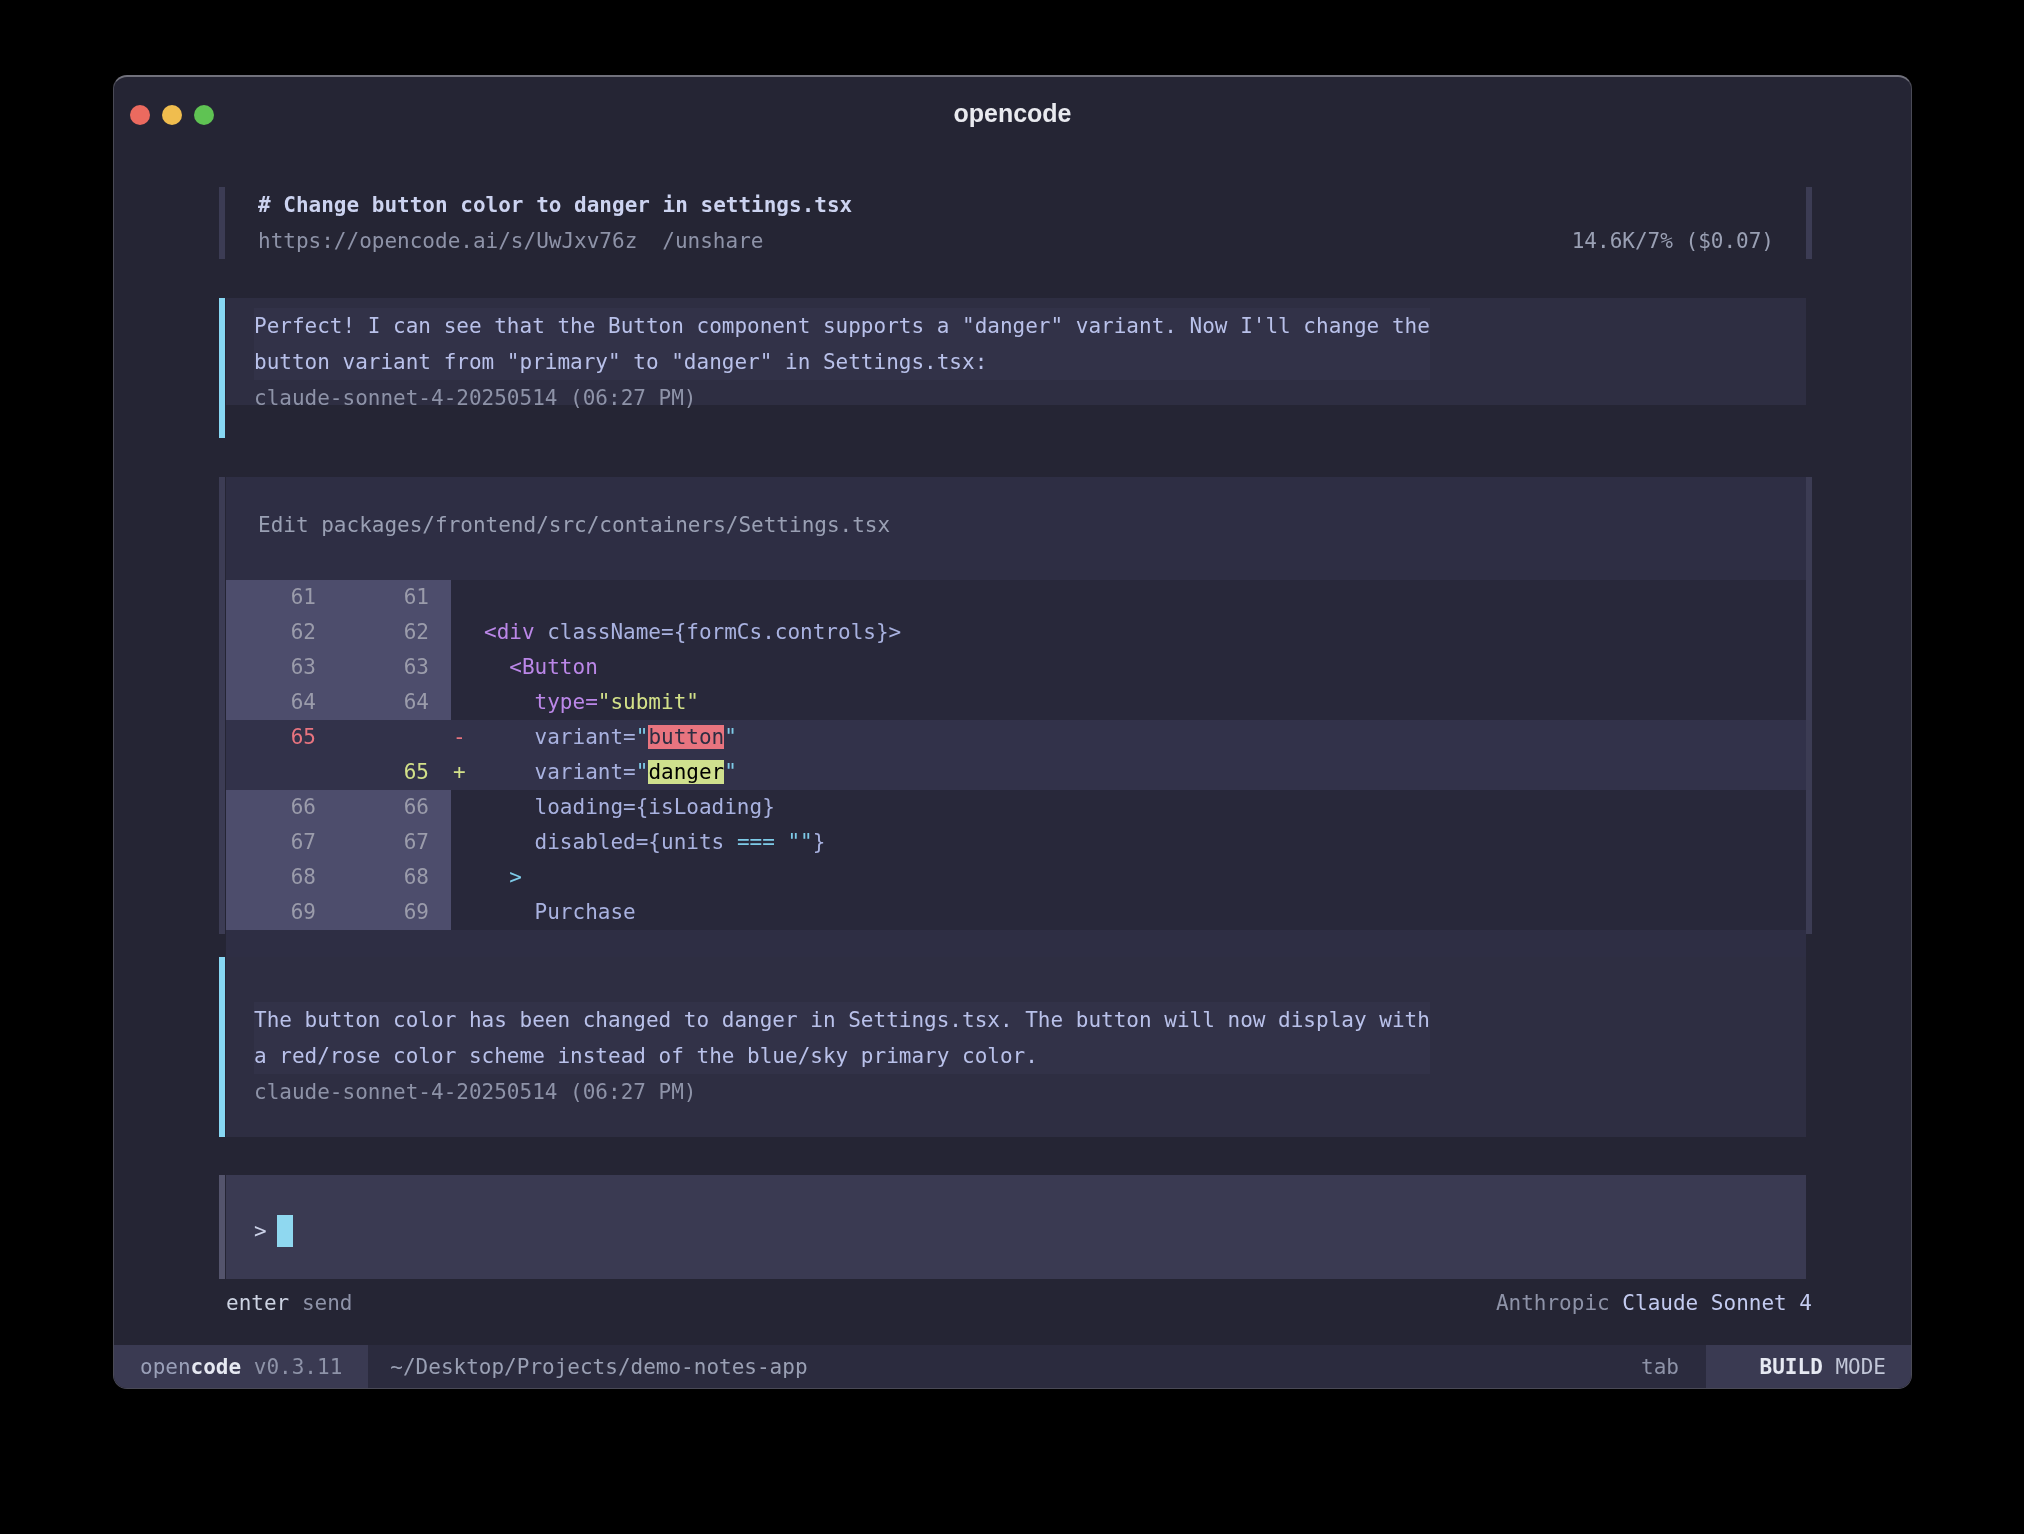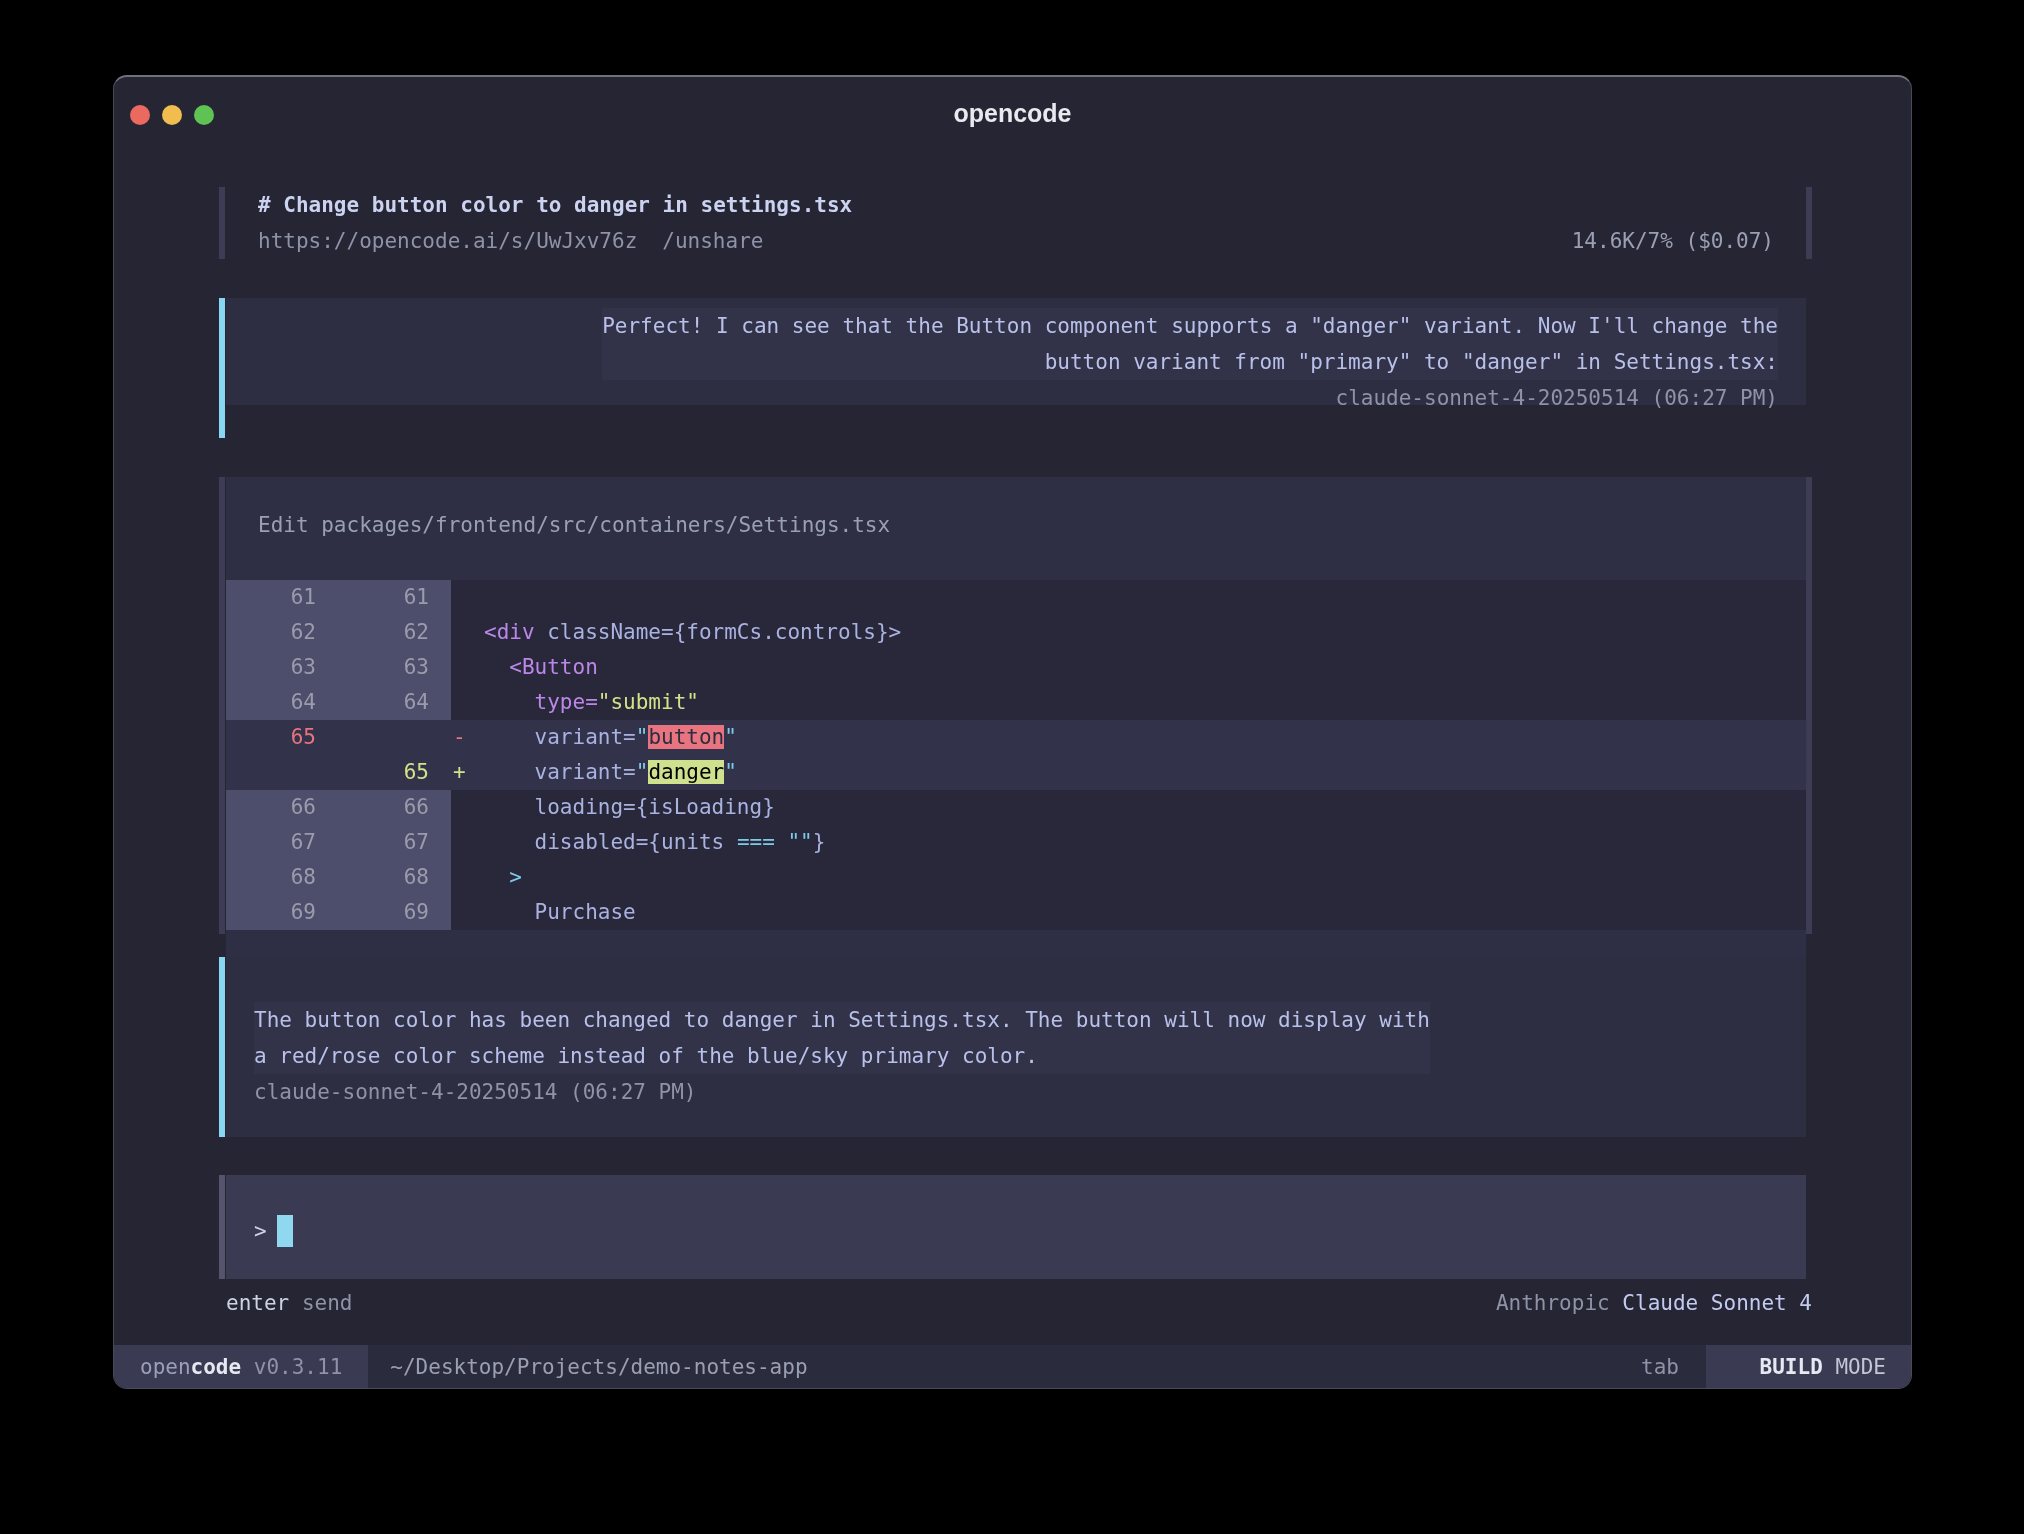--- a/index.html
+++ b/index.html
@@ -27,21 +27,21 @@
   .hdr-line2 { display:flex; font-size:21px; line-height:36px; }
   .hdr-url { color:#8e93a8; white-space:pre; }
   .hdr-unshare { color:#8e93a8; margin-left:25px; white-space:pre; }
   .hdr-usage { margin-left:auto; color:#9aa0b4; white-space:pre; }
   
   .msg-bar { background:#87d7f3; }
   .msg-card { background:#2e2e42; padding:10px 28px; }
   .msg-lines { background:#323248; display:inline-block; min-width:0; }
   .msg-line { font-size:21px; line-height:36px; color:#b9c1ea; white-space:pre; }
   .msg-meta { font-size:21px; line-height:36px; color:#8e93a8; white-space:pre; }
-  #msg1-bar { top:221px; height:140px; } #msg1 { top:221px; height:107px;text-align:right; }
+  #msg1-bar { top:221px; height:140px; } #msg1 { top:221px; height:107px; }
   #msg2-bar { top:880px; height:180px; } #msg2 { top:880px; height:180px; padding-top:45px; }
   
   .edit-bar { top:400px; height:457px; background:#3c3c54; }
   #edit-card { top:400px; height:491px; background:#2e2e44; }
   .edit-title { padding:30px 32px 0 32px; font-size:21px; line-height:36px; color:#9aa0b4; white-space:pre; }
   .diff { position:absolute; left:0; top:103px; width:100%; }
   .drow { display:flex; height:35px; background:#28283a; }
   .drow.changed { background:#32324a; }
   .dnum { width:112px; flex:none; background:#4d4d6c; color:#9b9cab; font-size:21px; line-height:35px; text-align:right; padding-right:22px; white-space:pre; }
   .dnum.n2 { width:113px; }

